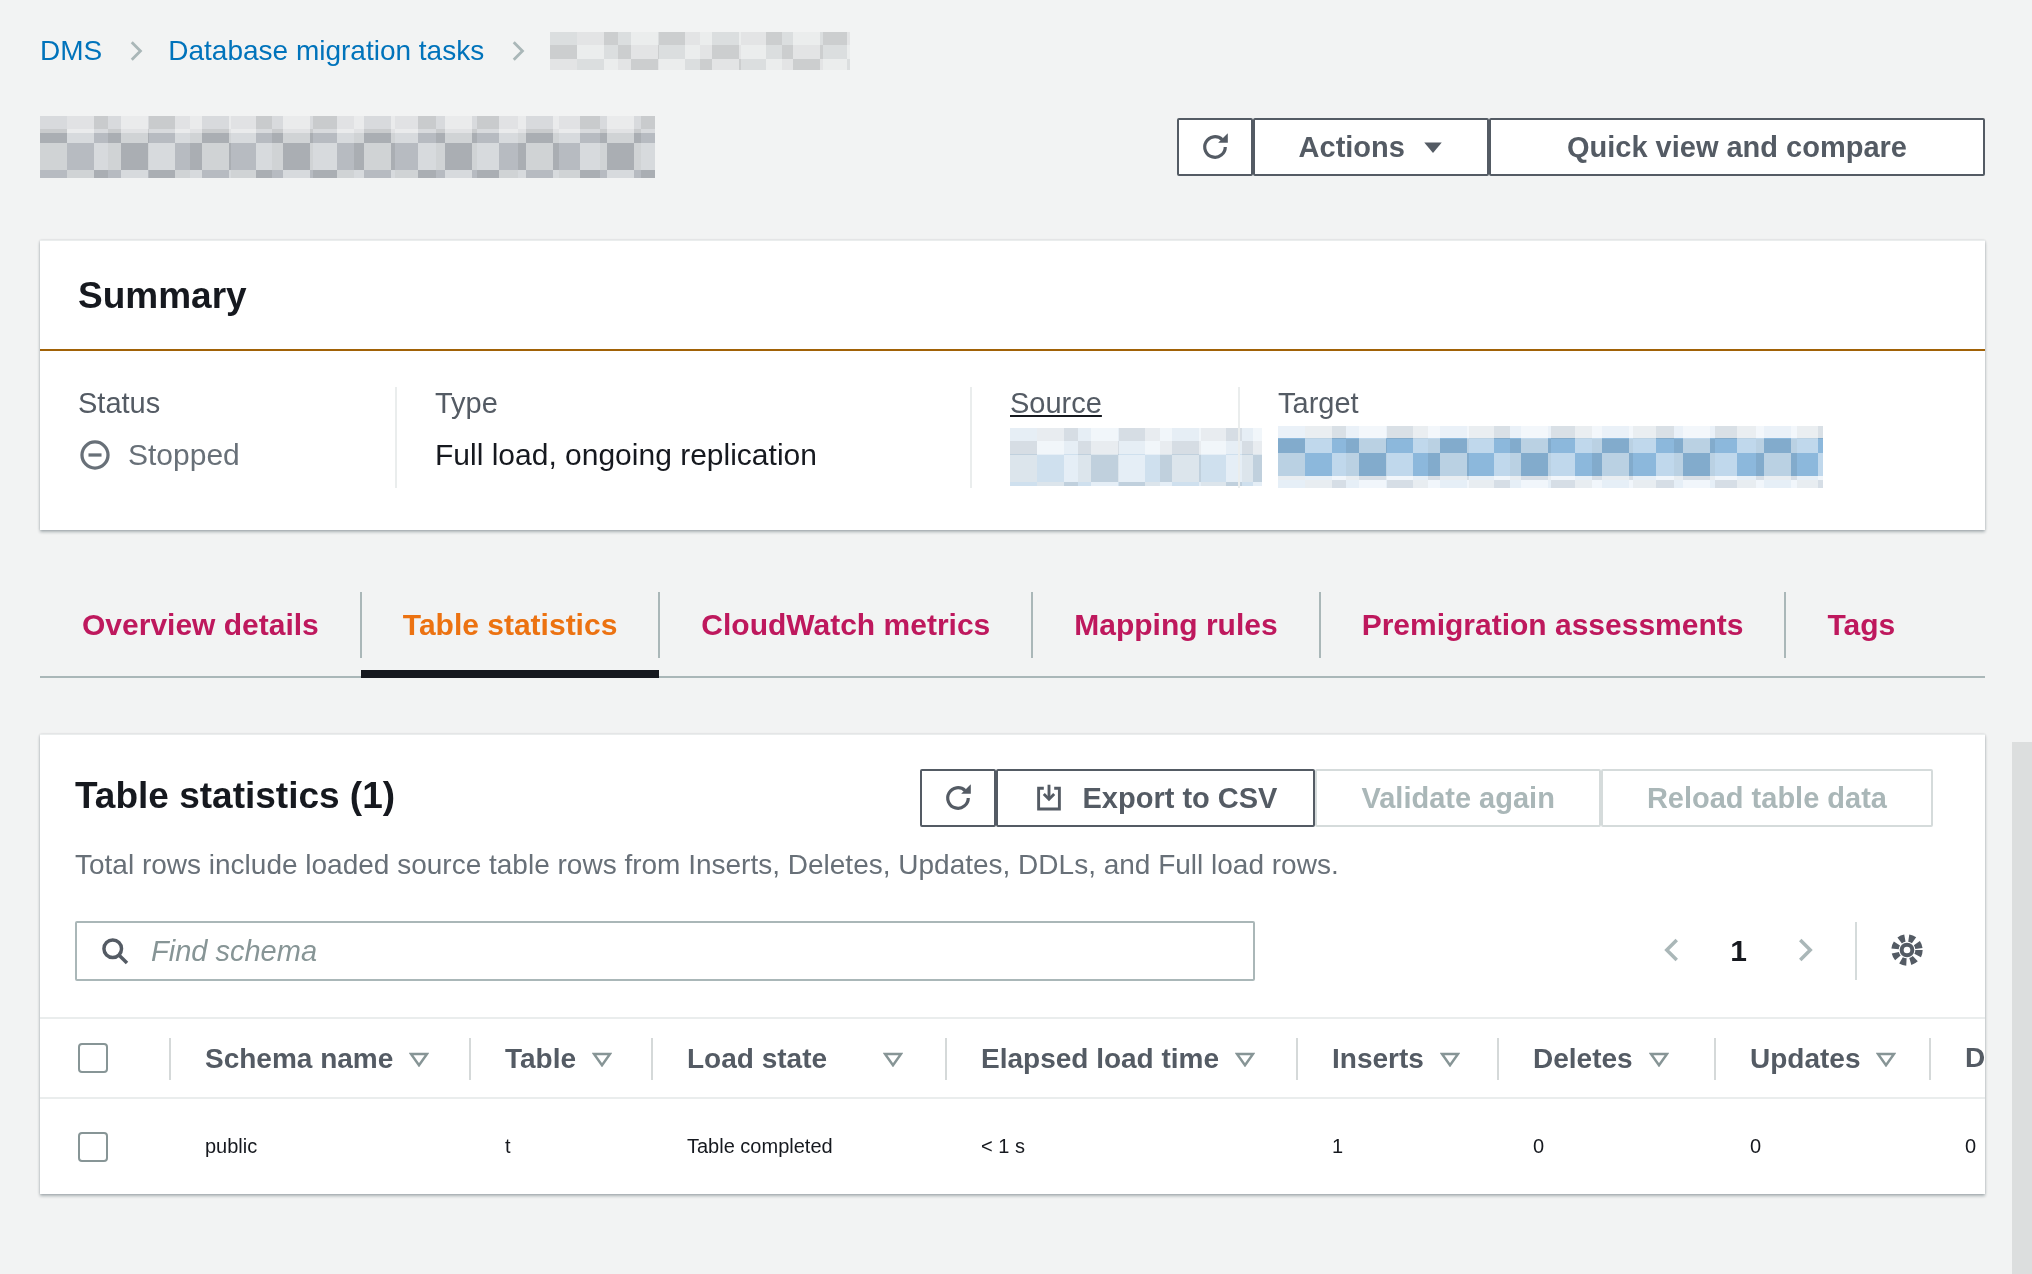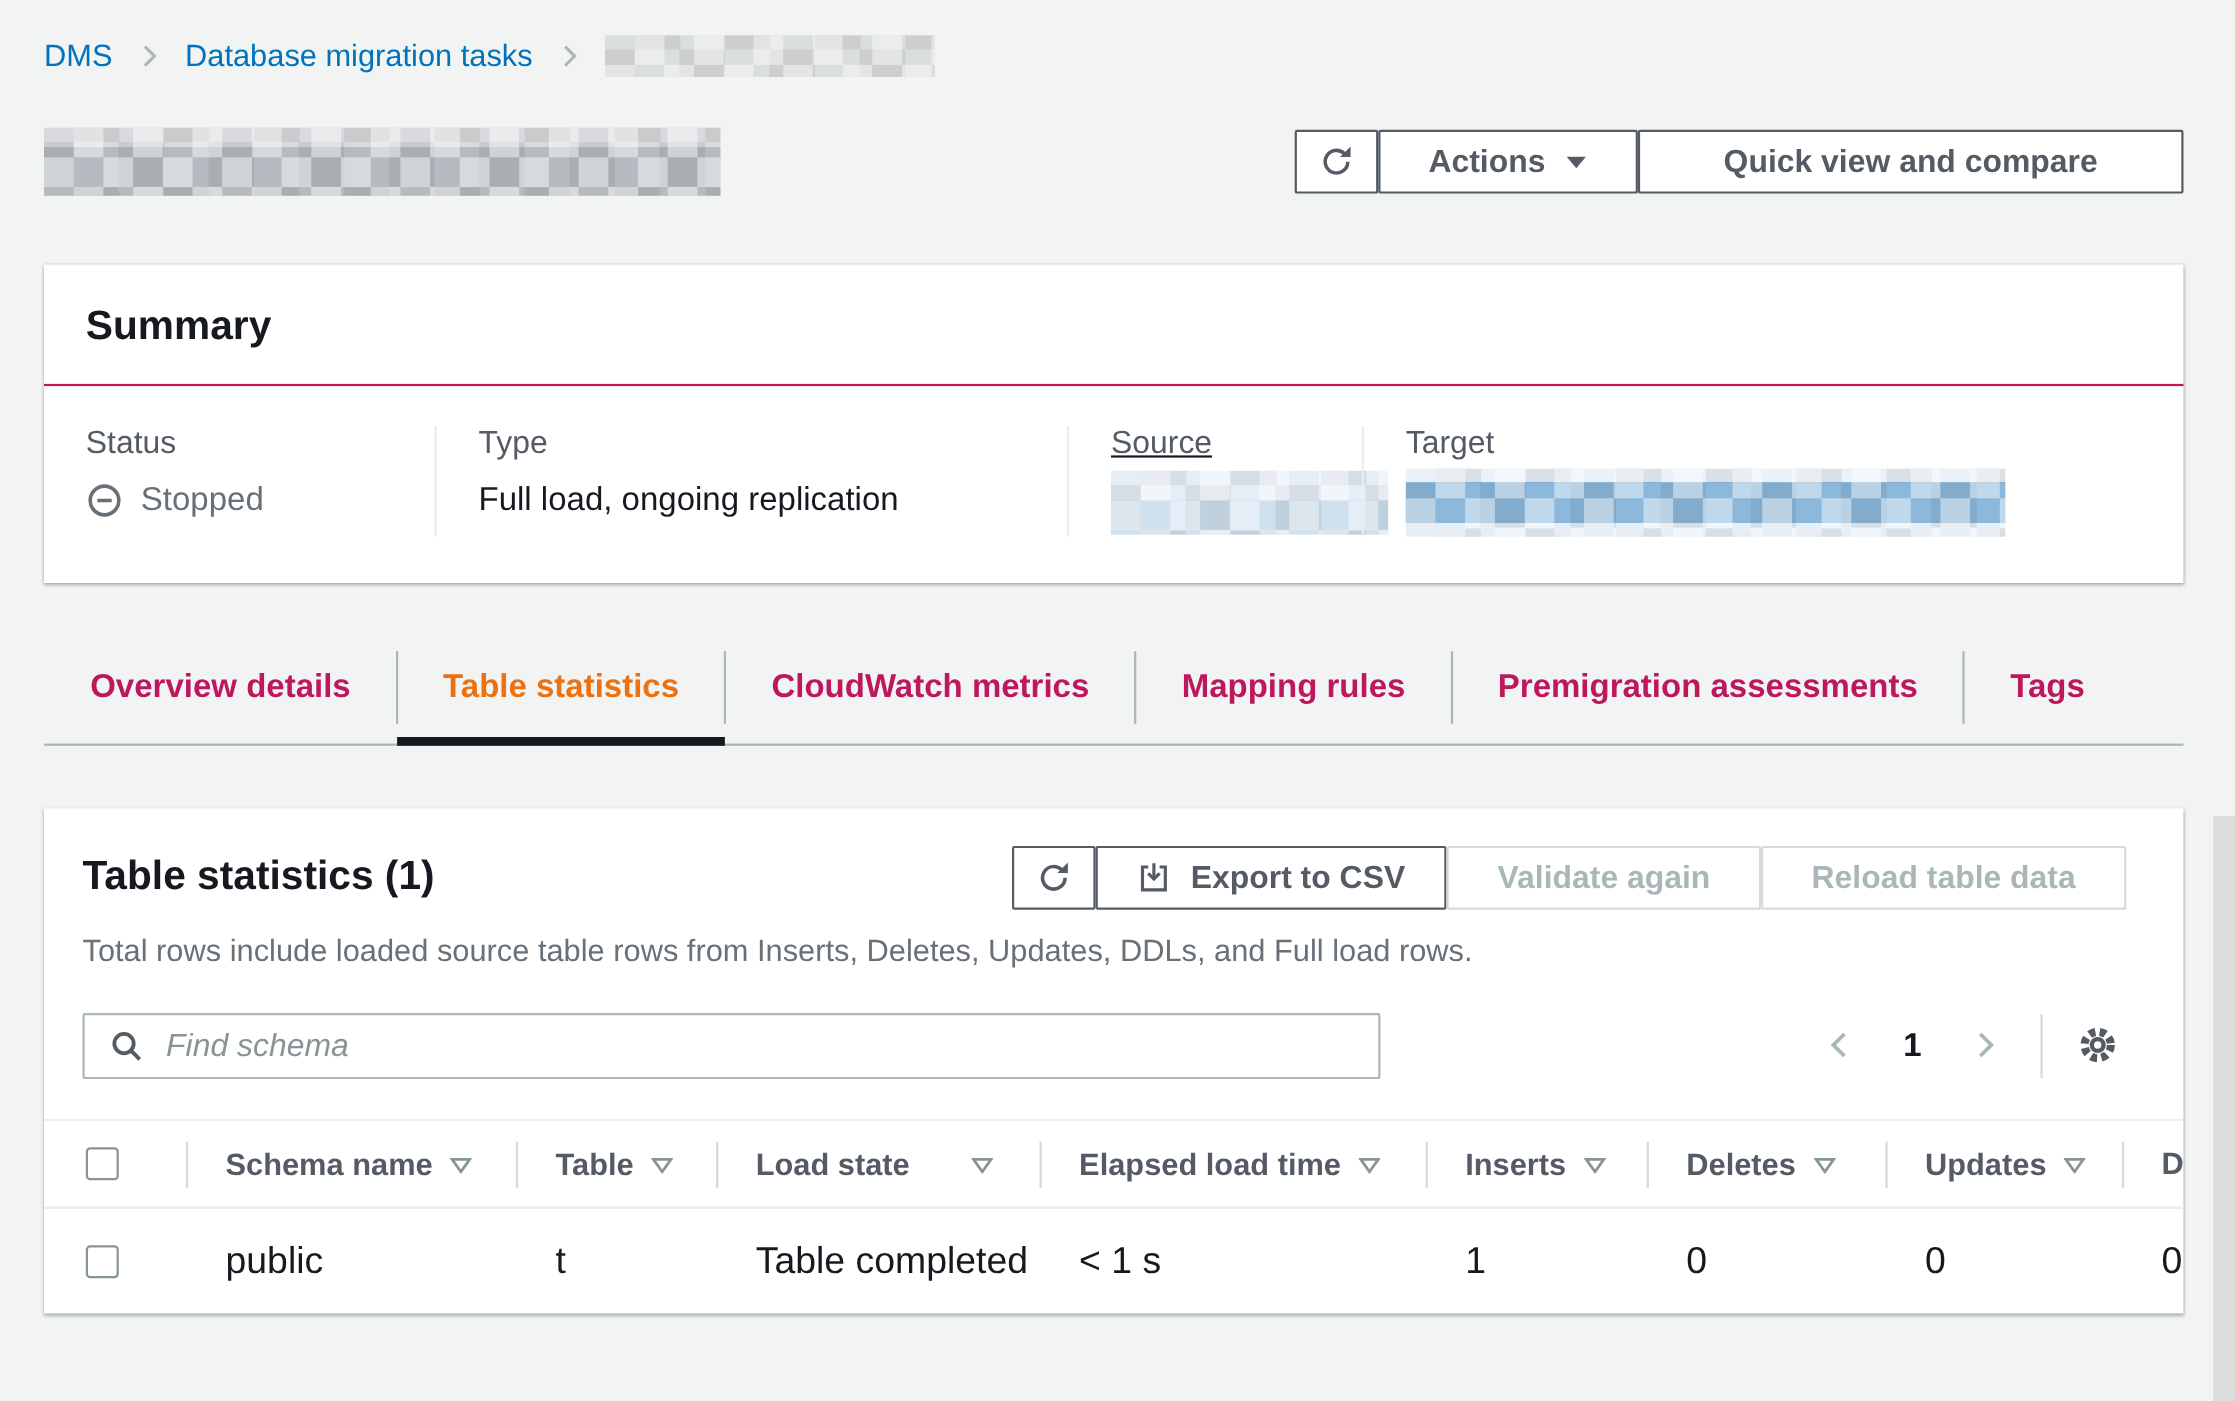--- a/index.html
+++ b/index.html
@@ -46,21 +46,21 @@
   }
   .btn.icon-only { width:76px; padding:0; }
   .btn.wide { padding:0 76px; }
   .btn.disabled { border-color:#d5dbdb; color:#aab7b8; cursor:default; }
   .btn svg { display:block; }
 
   
   .card { background:#ffffff; border-top:1px solid #eaeded;
     box-shadow:0 2px 3px rgba(0,28,36,0.30), 0 0 2px rgba(0,28,36,0.12); }
   .summary-card { margin-top:62px; }
-  .summary-header { padding:34px 42px 32px 38px; border-bottom:2px solid #be185d; }
+  .summary-header { padding:34px 42px 32px 38px; border-bottom:2px solid #a16207; }
   .card-title { margin:0; font-size:37px; font-weight:bold; color:#16191f; }
   .summary-body { display:flex; padding:36px 0 42px; }
   .sum-col { padding-left:38px; }
   .sum-col + .sum-col { border-left:2px solid #eaeded; }
   .col-status { width:355px; }
   .col-type { width:575px; }
   .col-source { width:268px;text-decoration:underline; }
   .col-target { width:672px; }
   .field-label { color:#545b64; font-size:29px; }
   .field-value { margin-top:18px; font-size:30px; display:flex; align-items:center; gap:16px; }
@@ -95,21 +95,21 @@
 
   
   .table-wrap { margin-top:36px; overflow:hidden; }
   table { border-collapse:collapse; table-layout:fixed; width:2139px; }
   thead th { border-top:2px solid #eaeded; border-bottom:2px solid #eaeded; height:80px;
     text-align:left; font-size:28px; font-weight:bold; color:#545b64;
     padding:0 0 0 36px; position:relative; white-space:nowrap; cursor:pointer; }
   thead th.th-check { padding-left:38px; cursor:default; }
   thead th:not(:first-child)::before { content:""; position:absolute; left:0; top:19px;
     width:2px; height:42px; background:#d5d9d9; }
-  tbody td { height:96px; font-size:34px; color:#16191f; padding:0 0 0 36px; white-space:nowrap; }
+  tbody td { height:96px; font-size:20px; color:#16191f; padding:0 0 0 36px; white-space:nowrap; }
   tbody td.td-check { padding-left:38px; }
   .checkbox { width:30px; height:30px; border:2px solid #879596; border-radius:4px;
     background:#fff; cursor:pointer; padding:0; display:block; }
   .sort-caret { display:inline-block; margin-left:16px; vertical-align:1px; }
   .sort-caret.wide-gap { margin-left:56px; }
   .sort-caret svg { display:inline-block; }
 
   
   .v-scrollbar { position:absolute; right:0; top:742px; width:20px; height:532px; background:#dcdede; }
 </style>

